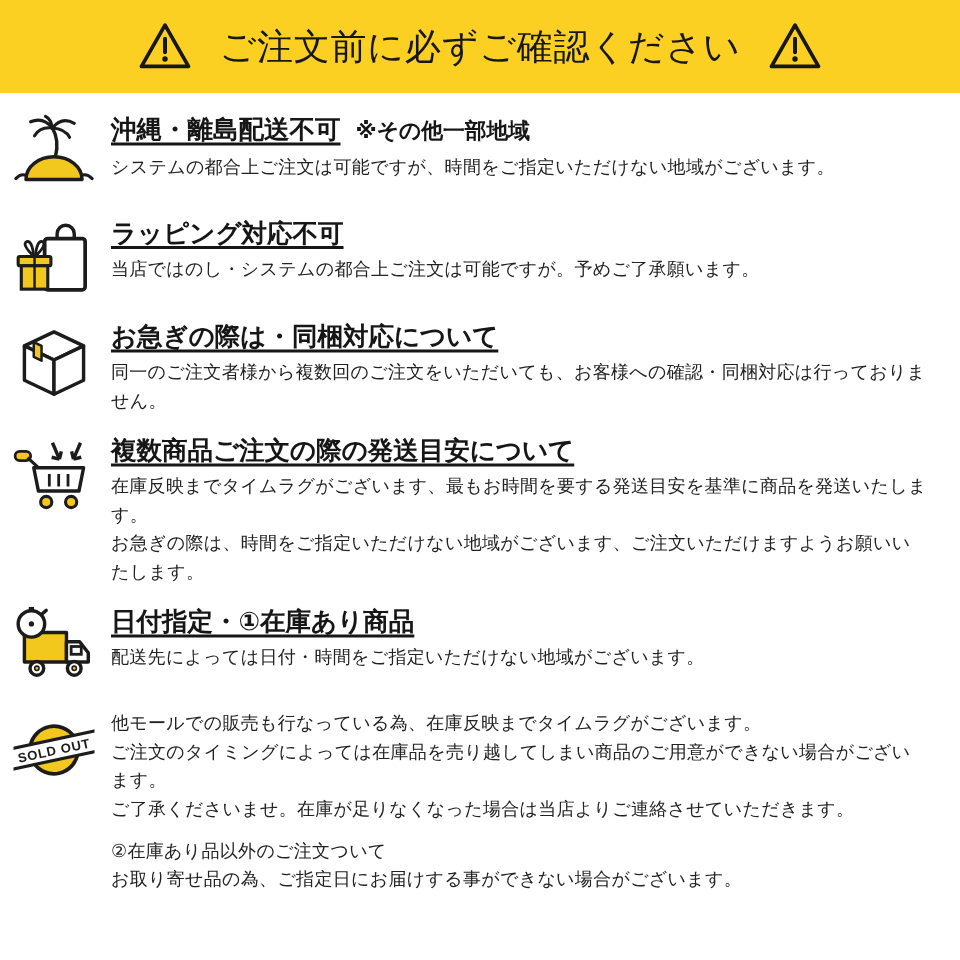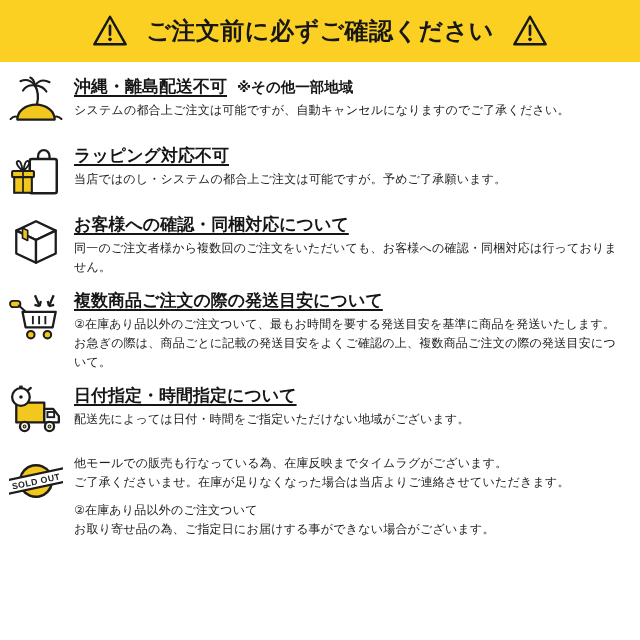--- a/index.html
+++ b/index.html
@@ -4,21 +4,21 @@
 <style>
   html,body{margin:0;padding:0}
   body{
     width:640px;height:640px;overflow:hidden;background:#fff;
     color:#1c1c1c;font-family:"Liberation Sans","DejaVu Sans",sans-serif;
   }
   .banner{
     height:62px;background:#FCD023;
     display:flex;align-items:center;justify-content:center;gap:17px;
   }
-  .banner h1{margin:0;font-size:24px;font-weight:bold;letter-spacing:.5px;color:#171717}
+  .banner h1{margin:0;font-size:24px;font-weight:normal;letter-spacing:.5px;color:#171717}
   .tri{display:flex}
   .tri svg{display:block}
   main{padding:14px 22px 0 8px}
   .sec{display:flex;margin-bottom:13px}
   .icon{flex:0 0 56px;width:56px;height:56px;margin-right:10px;
         display:flex;justify-content:center;align-items:flex-start}
   .icon svg{width:54px;height:54px}
   .content{flex:1;min-width:0}
   .title{margin:0 0 3px;font-size:17px;line-height:22px;font-weight:bold;color:#161616}
   .title .t{text-decoration:underline;text-decoration-thickness:1.5px;text-underline-offset:3px}
@@ -61,21 +61,21 @@
       <path d="M25 9 Q17 8 13.5 14" fill="none" stroke="#1c1c1c" stroke-width="2" stroke-linecap="round"></path>
       <path d="M25 9 Q33 9.5 36 15" fill="none" stroke="#1c1c1c" stroke-width="2" stroke-linecap="round"></path>
       <path d="M25 9 Q24 3 20.5 1.5" fill="none" stroke="#1c1c1c" stroke-width="2" stroke-linecap="round"></path>
     </svg>
         </span>
       <div class="content">
         <h2 class="title">
           <span class="t">沖縄・離島配送不可</span><span class="suffix">※その他一部地域</span>
         </h2>
         <div class="body">
-            <p>システムの都合上ご注文は可能ですが、自動キャンセルになりますのでご了承ください。</p>
+            <p>システムの都合上ご注文は可能ですが、時間をご指定いただけない地域がございます。</p>
           </div>
       </div>
     </section>
 
     <section class="sec">
       <span class="icon">
     <svg viewBox="0 0 52 52">
       <path d="M28 14 v-3.5 a5.5 5.5 0 0 1 11 0 V14" fill="none" stroke="#1c1c1c" stroke-width="2.2"></path>
       <rect x="20" y="13.5" width="26" height="33" rx="2" fill="#fff" stroke="#1c1c1c" stroke-width="2.4"></rect>
       <path d="M13 25 q-8 -8 -4.5 -9.5 q3.5 -1 4.5 9.5" fill="none" stroke="#1c1c1c" stroke-width="1.8"></path>
@@ -99,21 +99,21 @@
       <span class="icon">
     <svg viewBox="0 0 52 52">
       <polygon points="26,7 45,16 26,25 7,16" fill="#fff" stroke="#1c1c1c" stroke-width="2.2" stroke-linejoin="round"></polygon>
       <polygon points="7,16 26,25 26,47 7,38" fill="#fff" stroke="#1c1c1c" stroke-width="2.2" stroke-linejoin="round"></polygon>
       <polygon points="45,16 26,25 26,47 45,38" fill="#fff" stroke="#1c1c1c" stroke-width="2.2" stroke-linejoin="round"></polygon>
       <polygon points="13,13.5 18,16 18,25.5 13,23" fill="#F2C71E" stroke="#1c1c1c" stroke-width="1.6" stroke-linejoin="round"></polygon>
     </svg>
         </span>
       <div class="content">
         <h2 class="title">
-          <span class="t">お客様への確認・同梱対応について</span>
+          <span class="t">お急ぎの際は・同梱対応について</span>
         </h2>
         <div class="body">
             <p>同一のご注文者様から複数回のご注文をいただいても、お客様への確認・同梱対応は行っておりません。</p>
           </div>
       </div>
     </section>
 
     <section class="sec">
       <span class="icon">
     <svg viewBox="0 0 52 52">
@@ -129,22 +129,22 @@
       <path d="M29.5 15.5 l-5 -1.2 M29.5 15.5 l1.2 -5" fill="none" stroke="#1c1c1c" stroke-width="2.2"></path>
       <line x1="43" y1="5" x2="38.5" y2="15.5" stroke="#1c1c1c" stroke-width="2.2"></line>
       <path d="M38.5 15.5 l5 -1.2 M38.5 15.5 l-1.2 -5" fill="none" stroke="#1c1c1c" stroke-width="2.2"></path>
     </svg>
         </span>
       <div class="content">
         <h2 class="title">
           <span class="t">複数商品ご注文の際の発送目安について</span>
         </h2>
         <div class="body">
-            <p>②在庫あり品以外のご注文ついて、最もお時間を要する発送目安を基準に商品を発送いたします。</p>
-            <p>お急ぎの際は、商品ごとに記載の発送目安をよくご確認の上、複数商品ご注文の際の発送目安について。</p>
+            <p>在庫反映までタイムラグがございます、最もお時間を要する発送目安を基準に商品を発送いたします。</p>
+            <p>お急ぎの際は、時間をご指定いただけない地域がございます、ご注文いただけますようお願いいたします。</p>
           </div>
       </div>
     </section>
 
     <section class="sec">
       <span class="icon">
     <svg viewBox="0 0 52 52">
       <rect x="7" y="17" width="27" height="19" fill="#F2C71E" stroke="#1c1c1c" stroke-width="2.2" stroke-linejoin="round"></rect>
       <path d="M34 23 h8.5 l5.5 7 v6 h-14 z" fill="#fff" stroke="#1c1c1c" stroke-width="2.2" stroke-linejoin="round"></path>
       <rect x="37" y="26" width="6.5" height="5" fill="#fff" stroke="#1c1c1c" stroke-width="1.8"></rect>
@@ -153,21 +153,21 @@
       <circle cx="39" cy="40" r="4.4" fill="#fff" stroke="#1c1c1c" stroke-width="2.2"></circle>
       <circle cx="39" cy="40" r="1.4" fill="#F2C71E" stroke="#1c1c1c" stroke-width="1"></circle>
       <circle cx="11.5" cy="11.5" r="8.5" fill="#fff" stroke="#1c1c1c" stroke-width="2.2"></circle>
       <circle cx="11.5" cy="11.5" r="1.7" fill="#1c1c1c"></circle>
       <rect x="9.8" y="0.6" width="3.4" height="2.6" fill="#1c1c1c"></rect>
       <line x1="18.5" y1="5" x2="21" y2="2.8" stroke="#1c1c1c" stroke-width="2.2" stroke-linecap="round"></line>
     </svg>
         </span>
       <div class="content">
         <h2 class="title">
-          <span class="t">日付指定・時間指定について</span>
+          <span class="t">日付指定・①在庫あり商品</span>
         </h2>
         <div class="body">
             <p>配送先によっては日付・時間をご指定いただけない地域がございます。</p>
           </div>
       </div>
     </section>
 
     <section class="sec">
       <span class="icon">
     <svg viewBox="0 0 52 52">
@@ -176,20 +176,21 @@
         <path d="M11.6 20.5 A15.5 15.5 0 0 1 40.4 20.5" fill="none" stroke="#1c1c1c" stroke-width="2.4"></path>
         <path d="M11.6 31.5 A15.5 15.5 0 0 0 40.4 31.5" fill="none" stroke="#1c1c1c" stroke-width="2.4"></path>
         <rect x="-3" y="19.5" width="58" height="13" fill="#fff" stroke="#1c1c1c" stroke-width="2"></rect>
         <text x="26" y="29.3" text-anchor="middle" font-size="8.4" font-weight="bold" letter-spacing="0.5" fill="#1c1c1c" font-family="Liberation Sans, DejaVu Sans, sans-serif">SOLD OUT</text>
       </g>
     </svg>
         </span>
       <div class="content">
         <div class="body">
             <p>他モールでの販売も行なっている為、在庫反映までタイムラグがございます。</p>
+            <p>ご注文のタイミングによっては在庫品を売り越してしまい商品のご用意ができない場合がございます。</p>
             <p>ご了承くださいませ。在庫が足りなくなった場合は当店よりご連絡させていただきます。</p>
             <p class="blank"></p>
             <p>②在庫あり品以外のご注文ついて</p>
             <p>お取り寄せ品の為、ご指定日にお届けする事ができない場合がございます。</p>
           </div>
       </div>
     </section>
   </main>
 
 </div>

